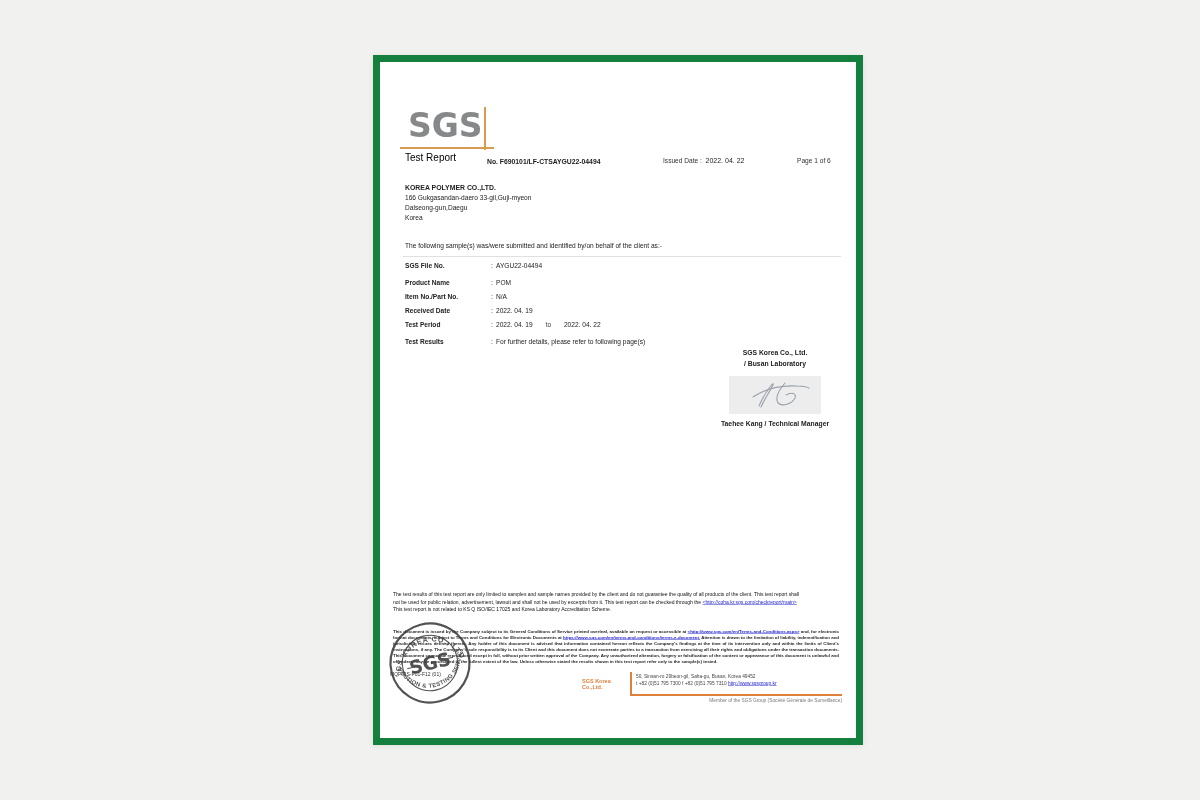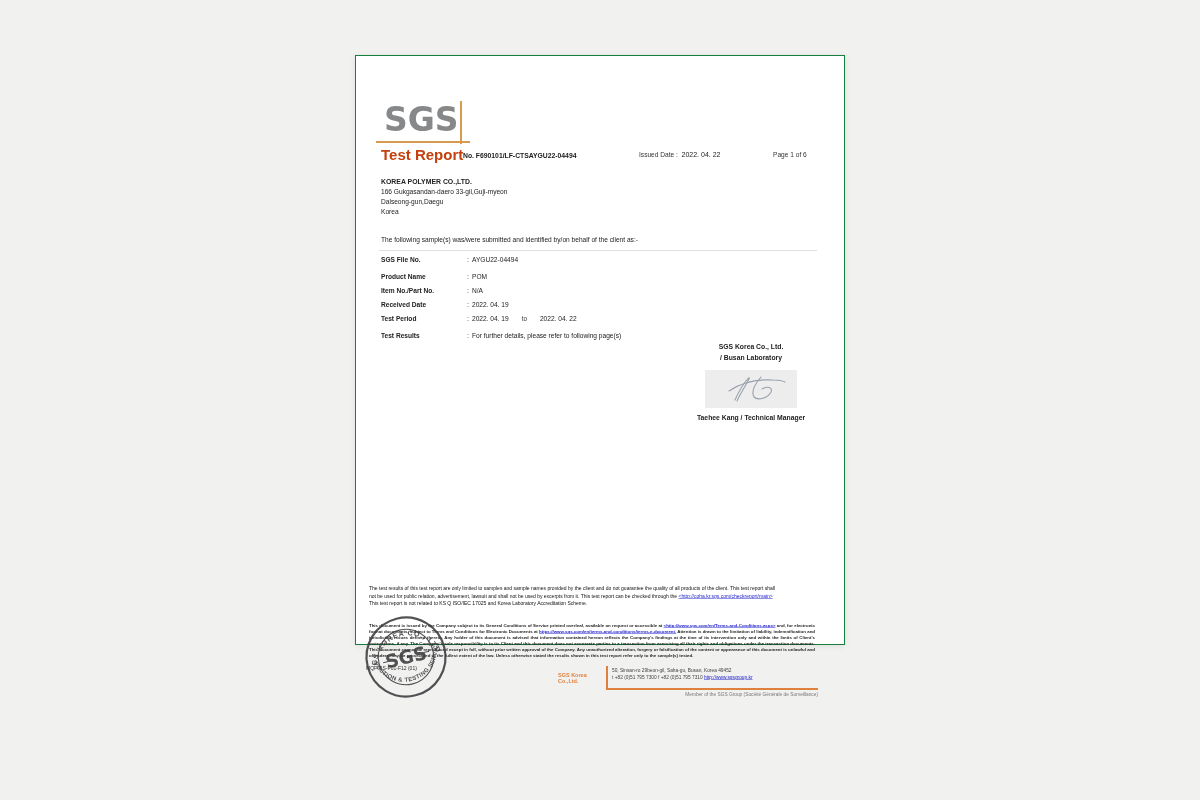--- a/index.html
+++ b/index.html
@@ -1,37 +1,37 @@
 <!DOCTYPE html>
 <html style="--accent-orange: #e0803d; --logo-gray: #87888a; --logo-line: #d79b4f; --link-blue: #2323cc; --stamp-color: #3b3b3e; --sig-stroke: #99a1ab;"><head>
 <meta charset="utf-8">
 <title>Test Report</title>
 <style>
   * { margin:0; padding:0; box-sizing:border-box; }
   html,body { width:1200px; height:800px; overflow:hidden; }
   body { background:#f1f1f0; font-family:"Liberation Sans", sans-serif; color:#222; }
 
   .page {
-    position:absolute; left:355px; top:55px; width:490px; height:590px;
-    background:#fff; border:1px solid #15803d; box-shadow:0 1px 6px rgba(0,0,0,.08);
+    position:absolute; left:373px; top:55px; width:490px; height:690px;
+    background:#fff; border:7px solid #15803d; box-shadow:0 1px 6px rgba(0,0,0,.08);
   }
 
   
   .logo-text {
     position:absolute; left:28px; top:44px;
     font-family:"DejaVu Sans", sans-serif; font-weight:bold;
     font-size:33px; line-height:40px; letter-spacing:0px;
     color:var(--logo-gray,#87888a);
   }
   .logo-vline { position:absolute; left:104px; top:45px; width:1.5px; height:43px; background:var(--logo-line,#d79b4f); }
   .logo-hline { position:absolute; left:20px; top:85px; width:94px; height:1.5px; background:var(--logo-line,#d79b4f); }
 
   
   .header-line { position:absolute; left:25px; top:90px; width:440px; height:20px; }
-  .report-title { position:absolute; left:0; top:0; font-size:15px; font-weight:bold; color:#c2410c; }
+  .report-title { position:absolute; left:0; top:0; font-size:10px; font-weight:normal; color:#000000; }
   .report-no { position:absolute; left:82px; top:6px; font-size:6.8px; font-weight:bold; color:#1a1a1a; }
   .issued { position:absolute; left:258px; top:5px; font-size:6.6px; color:#333; }
   .issued b { font-weight:normal; }
   .issued .val { font-size:7px; color:#222; }
   .page-ind { position:absolute; left:392px; top:5px; font-size:6.6px; color:#333; }
 
   
   .client { position:absolute; left:25px; top:121px; font-size:6.6px; line-height:10px; color:#222; }
   .client .name { font-weight:bold; font-size:6.9px; }
 

